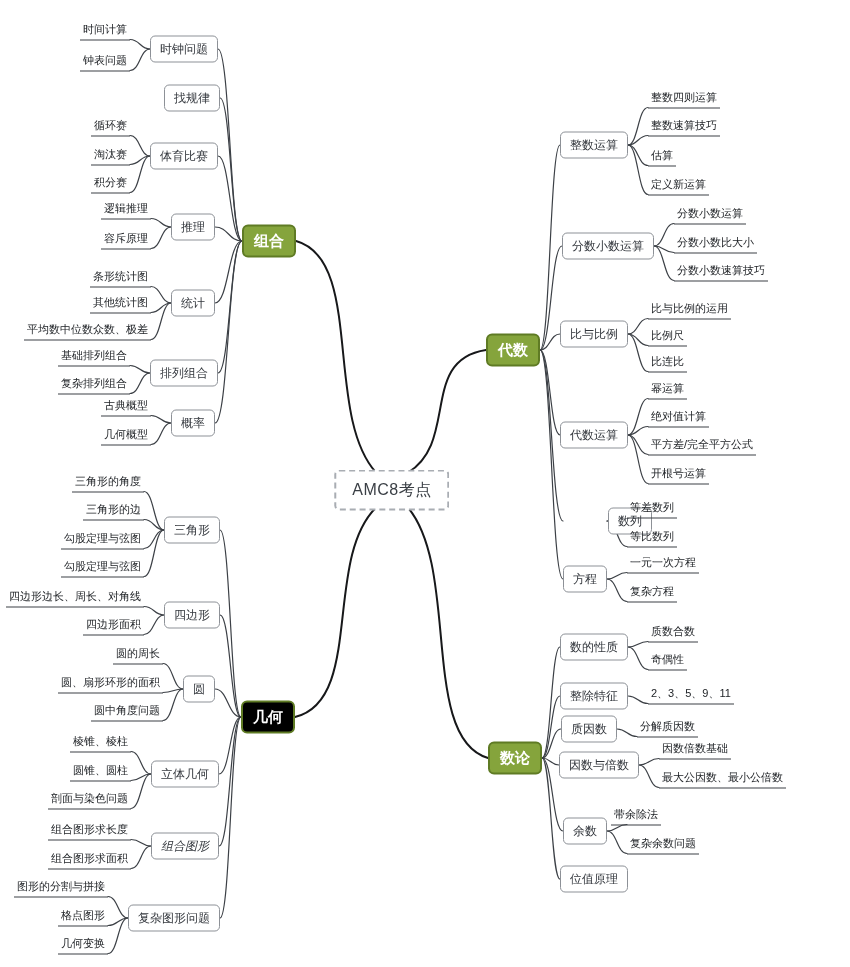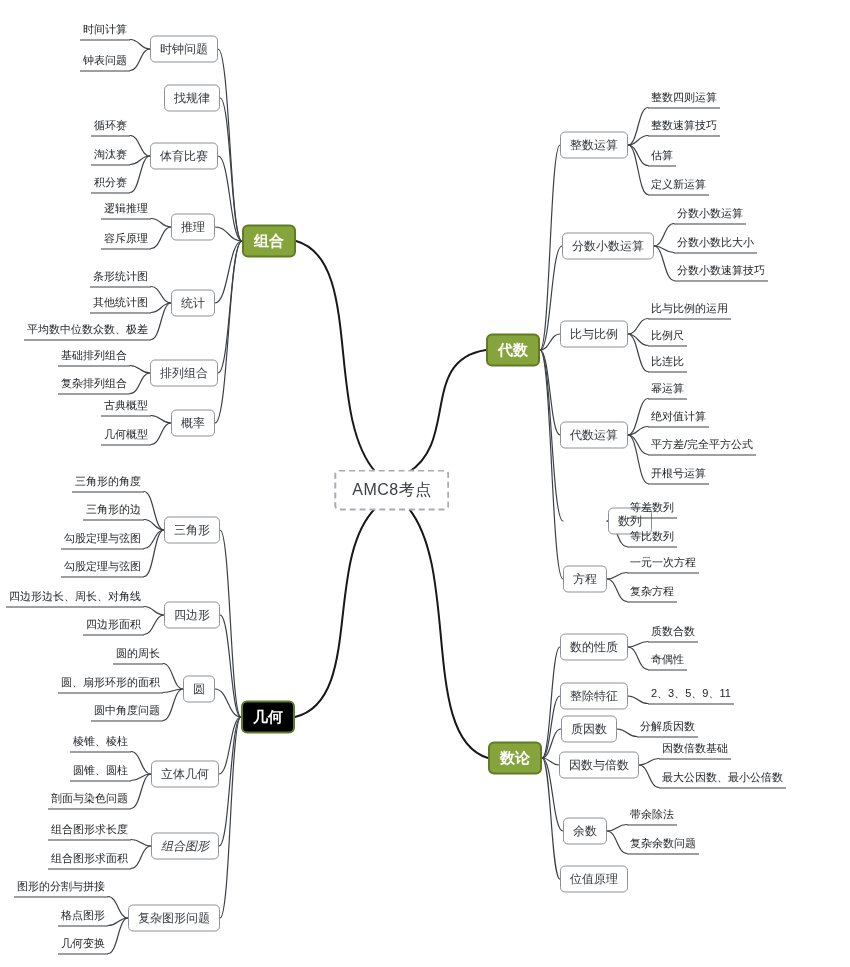--- a/index.html
+++ b/index.html
@@ -199,16 +199,16 @@
       <div class="node leaf" style="left: 131px; top: 860px; transform: translate(-100%, -50%);">组合图形求面积</div>
       <div class="node leaf" style="left: 108px; top: 888px; transform: translate(-100%, -50%);">图形的分割与拼接</div>
       <div class="node leaf" style="left: 108px; top: 917px; transform: translate(-100%, -50%);">格点图形</div>
       <div class="node leaf" style="left: 108px; top: 945px; transform: translate(-100%, -50%);">几何变换</div>
       <div class="node leaf" style="left: 648px; top: 633px; transform: translate(0px, -50%);">质数合数</div>
       <div class="node leaf" style="left: 648px; top: 661px; transform: translate(0px, -50%);">奇偶性</div>
       <div class="node leaf" style="left: 648px; top: 695px; transform: translate(0px, -50%);">2、3、5、9、11</div>
       <div class="node leaf" style="left: 637px; top: 728px; transform: translate(0px, -50%);">分解质因数</div>
       <div class="node leaf" style="left: 659px; top: 750px; transform: translate(0px, -50%);">因数倍数基础</div>
       <div class="node leaf" style="left: 659px; top: 779px; transform: translate(0px, -50%);">最大公因数、最小公倍数</div>
-      <div class="node leaf" style="left: 627px; top: 816px; transform: translate(0px, -50%);">带余除法</div>
+      <div class="node leaf" style="left: 611px; top: 816px; transform: translate(0px, -50%);">带余除法</div>
       <div class="node leaf" style="left: 627px; top: 845px; transform: translate(0px, -50%);">复杂余数问题</div>
     </div>
 </div>
 
 </body></html>

